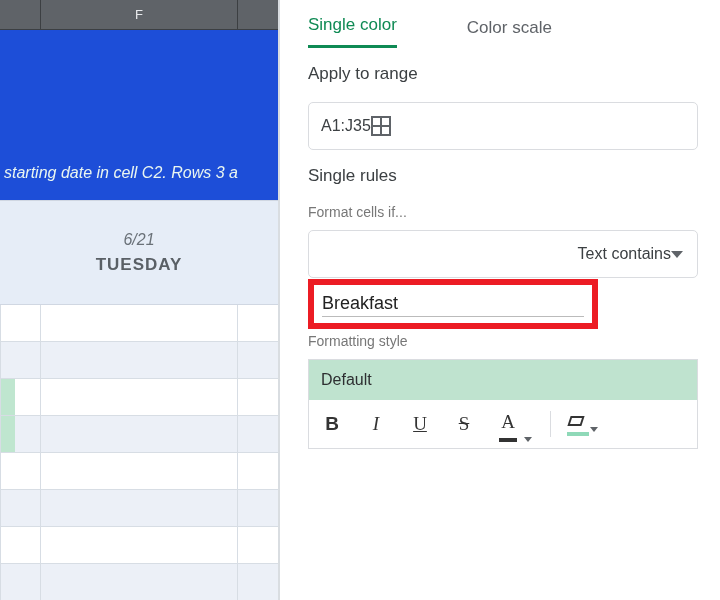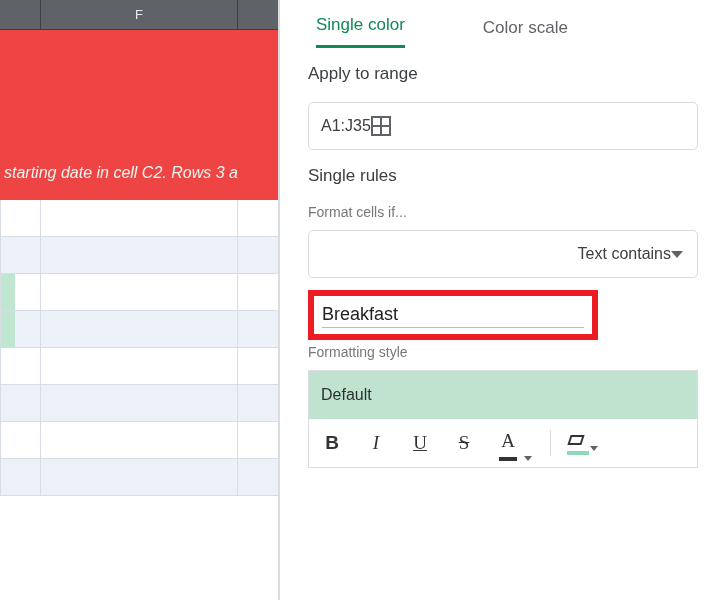--- a/index.html
+++ b/index.html
@@ -8,61 +8,61 @@
 
   
   .sheet { width: 280px; height: 600px; position: relative; border-right: 2px solid #d9dde1; }
 
   .col-header { height: 30px; background: #5f6368; display:flex; border-bottom:1px solid #3c3f42; }
   .col-header .col-sep { width:1px; background:#3c3f42; }
   .col-header .col-f { flex:1; color:#e8eaed; font-size:13px; display:flex; align-items:center; justify-content:center; }
   .col-header .col-left { width:40px; }
   .col-header .col-right { width:40px; }
 
-  .green-banner { height: 170px; background:#ef4444; color:#fff; display:flex; align-items:flex-end; padding:0 0 18px 0; }
+  .green-banner { height: 170px; background:#1d4ed8; color:#fff; display:flex; align-items:flex-end; padding:0 0 18px 0; }
   .green-banner span { font-style: italic; font-size:16px; color:#eaf6f0; white-space:nowrap; padding-left:4px; }
 
   .day-row { height: 105px; background:#e6edf7; border-top:1px solid #d0d7e2; border-bottom:1px solid #d0d7e2; display:flex; flex-direction:column; align-items:center; justify-content:center; color:#6a7178; }
   .day-row .date { font-size:16px; font-style:italic; margin-bottom:6px; }
   .day-row .dow  { font-size:17px; font-weight:bold; letter-spacing:1px; color:#5a6066; }
 
   .grid { flex:1; }
   .grid-row { height:37px; border-bottom:1px solid #d7dde4; position:relative; background:#fff; }
   .grid-row.alt { background:#ecf0f7; }
   .grid-row::before, .grid-row::after { content:""; position:absolute; top:0; bottom:0; width:1px; background:#d7dde4; }
   .grid-row::before { left:0; }
   .grid-row .v1 { position:absolute; left:40px; top:0; bottom:0; width:1px; background:#d7dde4; }
   .grid-row .v2 { position:absolute; right:40px; top:0; bottom:0; width:1px; background:#d7dde4; }
   .mint-cell { position:absolute; left:0; width:15px; top:0; bottom:0; background:#bfe6cf; }
 
   
   .panel { flex:1; height:600px; padding: 0 22px 0 28px; color:#3c4043; }
 
   .tabs { display:flex; gap:70px; height:48px; align-items:flex-end; padding-top:4px; }
-  .tab { font-size:17px; padding-bottom:10px; color:#5f6368; cursor:pointer;margin-left:8px; }
+  .tab { font-size:17px; padding-bottom:10px; color:#5f6368; cursor:pointer; }
   .tab.active { color:#0f8a54; border-bottom:3px solid #0f8a54; font-weight:500; }
 
   .section-label { font-size:17px; color:#3c4043; margin-top:16px; margin-bottom:18px; }
   .sub-label { font-size:14px; color:#777; margin-top:4px; margin-bottom:10px; }
 
   .range-box { border:1px solid #dadce0; border-radius:5px; height:48px; display:flex; align-items:center; padding:0 12px; }
   .range-box span { font-size:16px; color:#3c4043; }
   .grid-icon { width:20px; height:20px; border:2px solid #5f6368; position:relative; }
   .grid-icon::before { content:""; position:absolute; left:50%; top:0; bottom:0; width:2px; background:#5f6368; transform:translateX(-50%);}
   .grid-icon::after  { content:""; position:absolute; top:50%; left:0; right:0; height:2px; background:#5f6368; transform:translateY(-50%);}
 
   .select-box { border:1px solid #dadce0; border-radius:5px; height:48px; display:flex; align-items:center; padding:0 14px; justify-content:flex-end; cursor:pointer; }
   .select-box span { font-size:16px; color:#3c4043; }
   .caret { width:0; height:0; border-left:6px solid transparent; border-right:6px solid transparent; border-top:7px solid #5f6368; }
 
-  .value-wrap { border:6px solid #ec1c24; padding:6px 8px; margin-top:12px; width:290px; }
+  .value-wrap { border:6px solid #ec1c24; padding:6px 8px; margin-top:1px; width:290px; }
   .value-input { width:100%; border:none; border-bottom:1px solid #bbb; font-size:18px; color:#222; padding:2px 0; outline:none; font-family:inherit; }
 
   .style-box { margin-top:10px; border:1px solid #dadce0; }
-  .style-header { background:#bfe3cf; height:48px; display:flex; align-items:center; padding:0 12px; font-size:16px; color:#2d2f31; }
+  .style-header { background:#bfe3cf; height:40px; display:flex; align-items:center; padding:0 12px; font-size:16px; color:#2d2f31; }
   .style-toolbar { height:48px; display:flex; align-items:center; padding:0 10px; gap:18px; }
   .tbtn { width:26px; height:30px; display:flex; align-items:center; justify-content:center; font-family: Georgia, 'Times New Roman', serif; font-size:19px; color:#343434; cursor:pointer; position:relative; }
   .tbtn.bold { font-weight:bold; font-family:Arial; }
   .tbtn.italic { font-style:italic; }
   .tbtn.underline { text-decoration:underline; }
   .tbtn.strike { text-decoration:line-through; }
   .mini-caret { width:0; height:0; border-left:4px solid transparent; border-right:4px solid transparent; border-top:5px solid #5f6368; margin-left:3px; }
   .combo { display:flex; align-items:flex-end; cursor:pointer; }
   .sep { width:1px; height:26px; background:#dadce0; }
   .fill-icon { width:18px; height:16px; position:relative; }
@@ -77,20 +77,24 @@
 <div class="sheet">
   <div class="col-header">
     <div class="col-left"></div>
       <div class="col-sep"></div>
     <div class="col-f">F</div>
     <div class="col-sep"></div>
       <div class="col-right"></div>
   </div>
   <div class="green-banner">
     <span>starting date in cell C2. Rows 3 a</span>
+  </div>
+  <div class="day-row">
+    <div class="date">6/21</div>
+    <div class="dow">TUESDAY</div>
   </div>
   <div class="grid">
     <div class="grid-row">
         <div class="v1"></div>
         <div class="v2"></div>
       </div>
     <div class="grid-row alt">
         <div class="v1"></div>
         <div class="v2"></div>
       </div>

